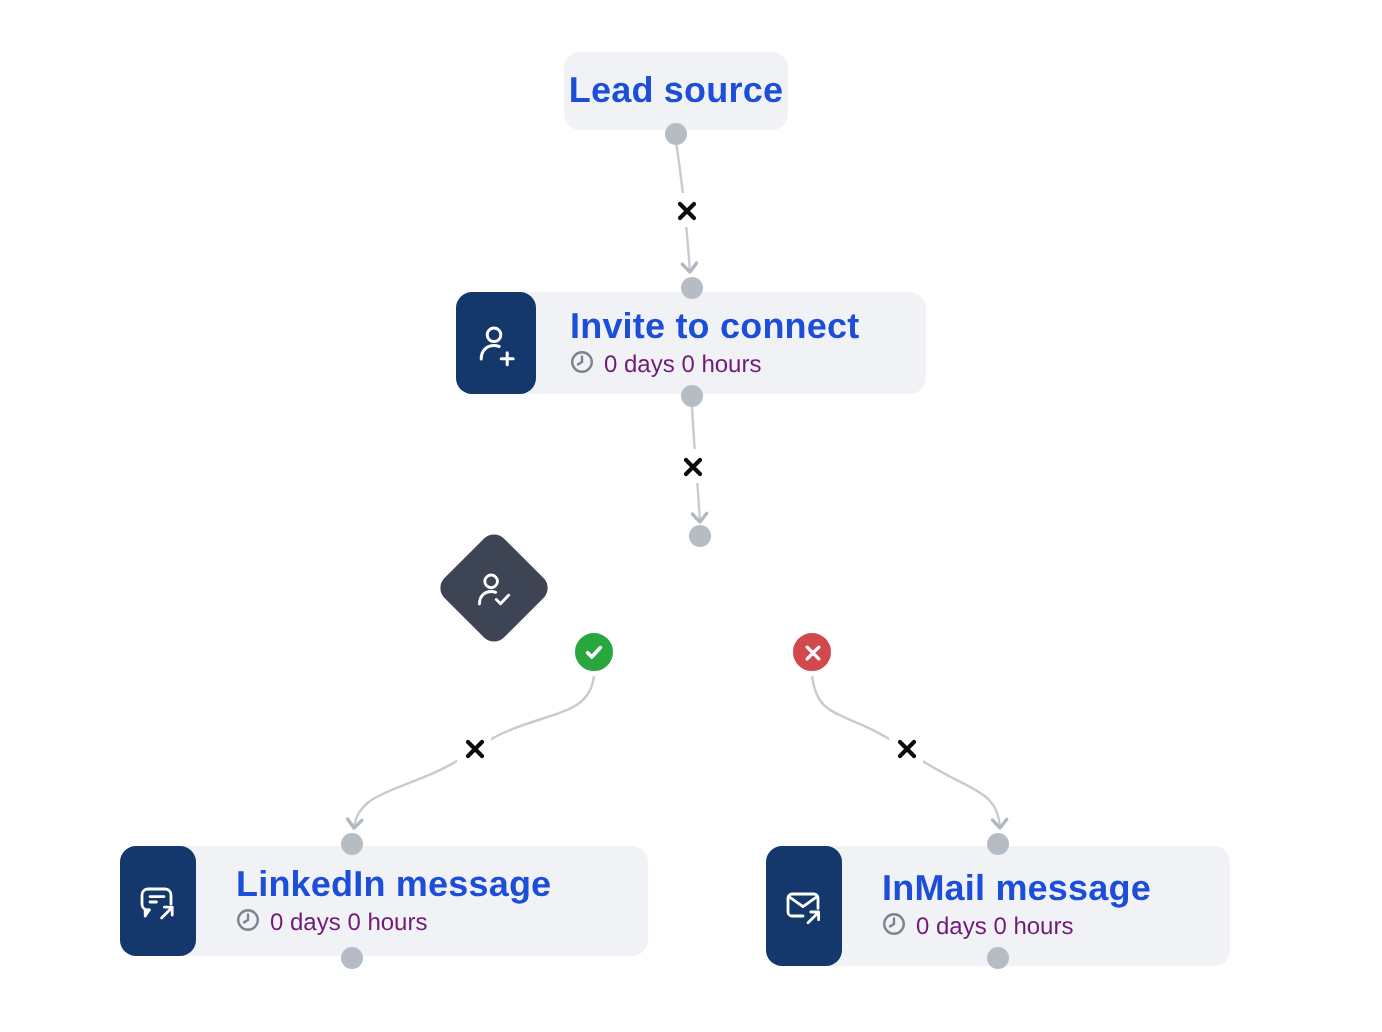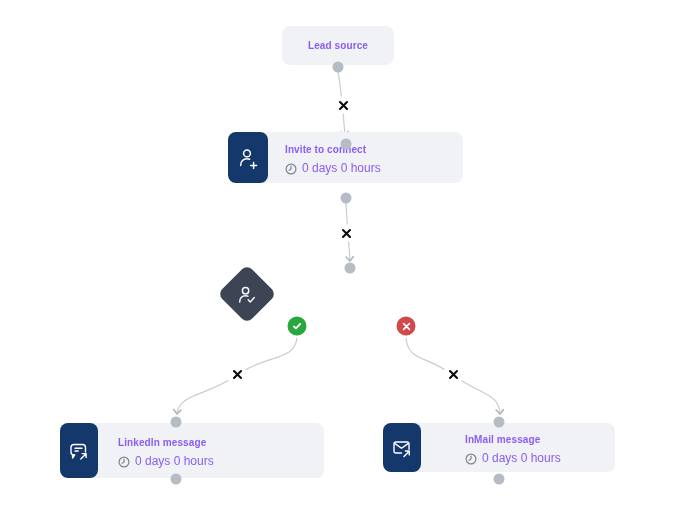--- a/index.html
+++ b/index.html
@@ -18,50 +18,50 @@
     position: absolute;
     background: #f0f2f5;
     border-radius: 8px;
     display: flex;
     align-items: center;
     box-sizing: border-box;
     cursor: pointer;
     z-index: 3;
   }
   .node-lead   { left: 282px; top: 26px;  width: 112px; height: 39px; justify-content: center; }
-  .node-invite { left: 228px; top: 132px; width: 235px; height: 51px; }
+  .node-invite { left: 228px; top: 146px; width: 235px; height: 51px; }
   .node-if     { left: 248px; top: 268px; width: 212px; height: 51px; }
   .node-li     { left: 60px;  top: 423px; width: 264px; height: 55px; }
-  .node-im     { left: 383px; top: 423px; width: 232px; height: 49px; padding-left: 24px; }
+  .node-im     { left: 383px; top: 423px; width: 232px; height: 60px; }
 
   .icon-tile {
     position: absolute;
     left: 0; top: 0; bottom: 0;
     width: 40px;
     background: #14386b;
     border-radius: 8px;
     display: flex; align-items: center; justify-content: center;
   }
   .content { display: flex; flex-direction: column; justify-content: center; }
   .node-invite .content { margin-left: 57px; }
   .node-li .content, .node-im .content { margin-left: 58px; }
   .node-if .content { margin-left: 35px; }
 
   .title {
-    font-size: 10px;
+    font-size: 18px;
     font-weight: 700;
-    color: #8b5cf6;
+    color: #1d4ed8;
     letter-spacing: 0.1px;
     line-height: 17px;
   }
   .node-lead .title { font-weight: 600; }
   .delay {
-    display: flex; align-items: flex-end; gap: 5px;
+    display: flex; align-items: flex-start; gap: 5px;
     font-size: 12px;
-    color: #8b5cf6;
+    color: #701a75;
     margin-top: 3px;
     line-height: 14px;
   }
 
   
   .diamond {
     position: absolute;
     left: 226px; top: 273px;
     width: 42px; height: 42px;
     background: #3d4454;

